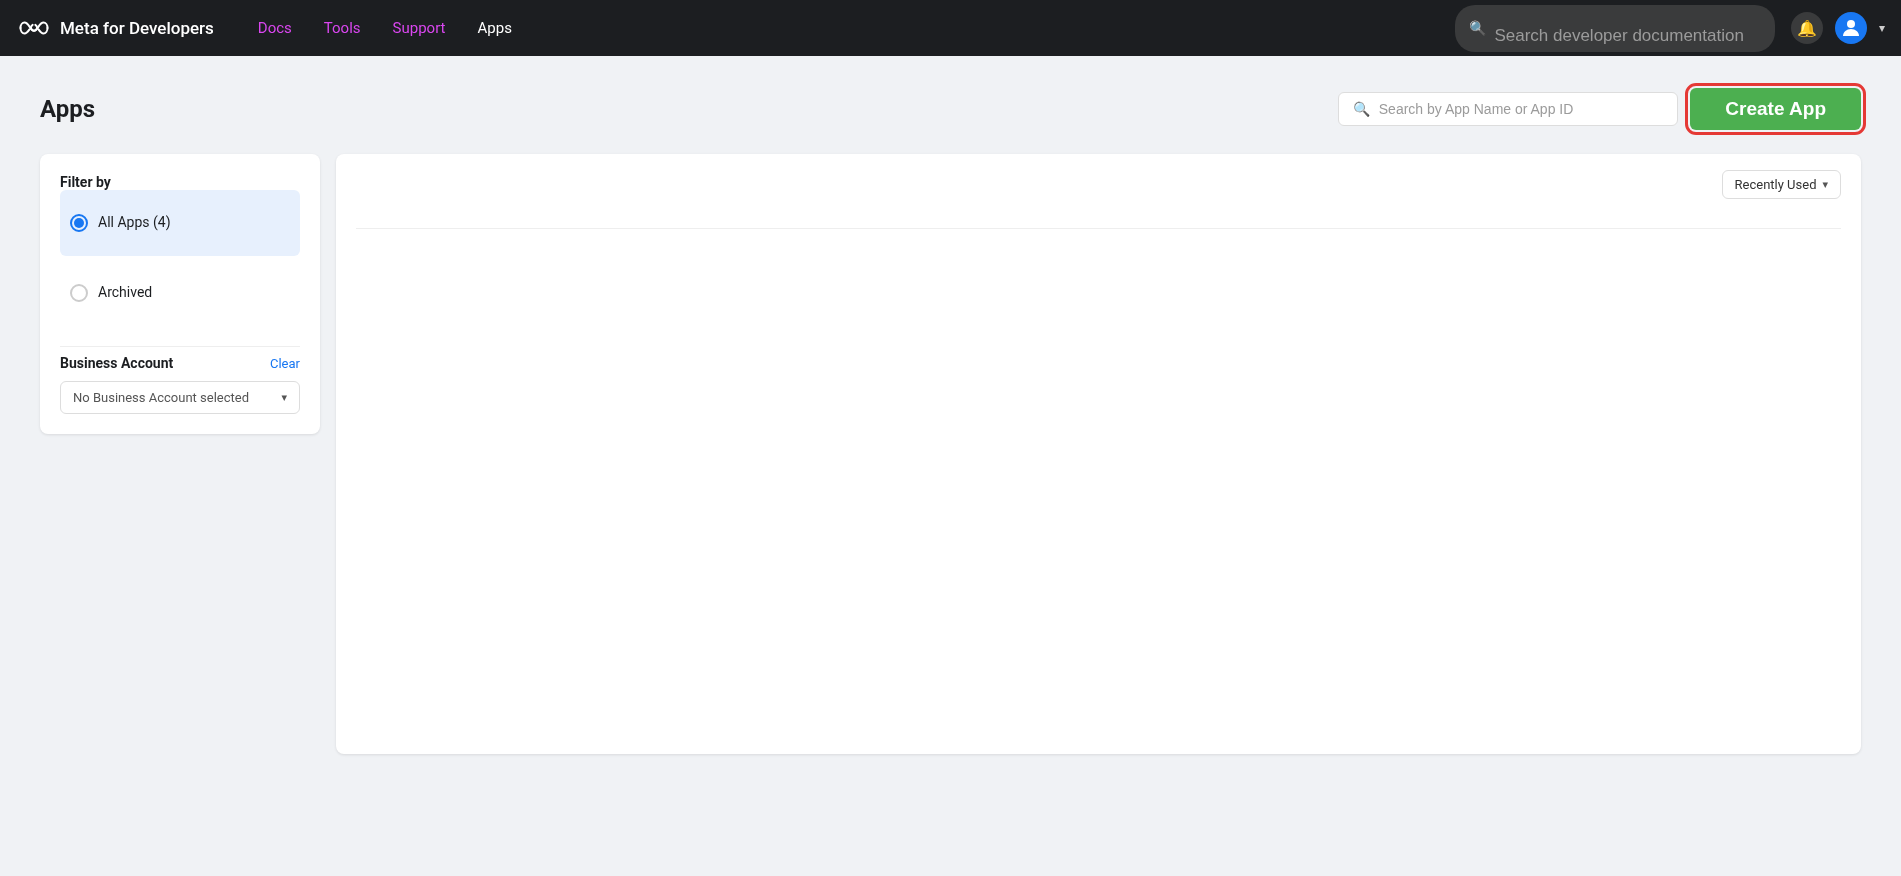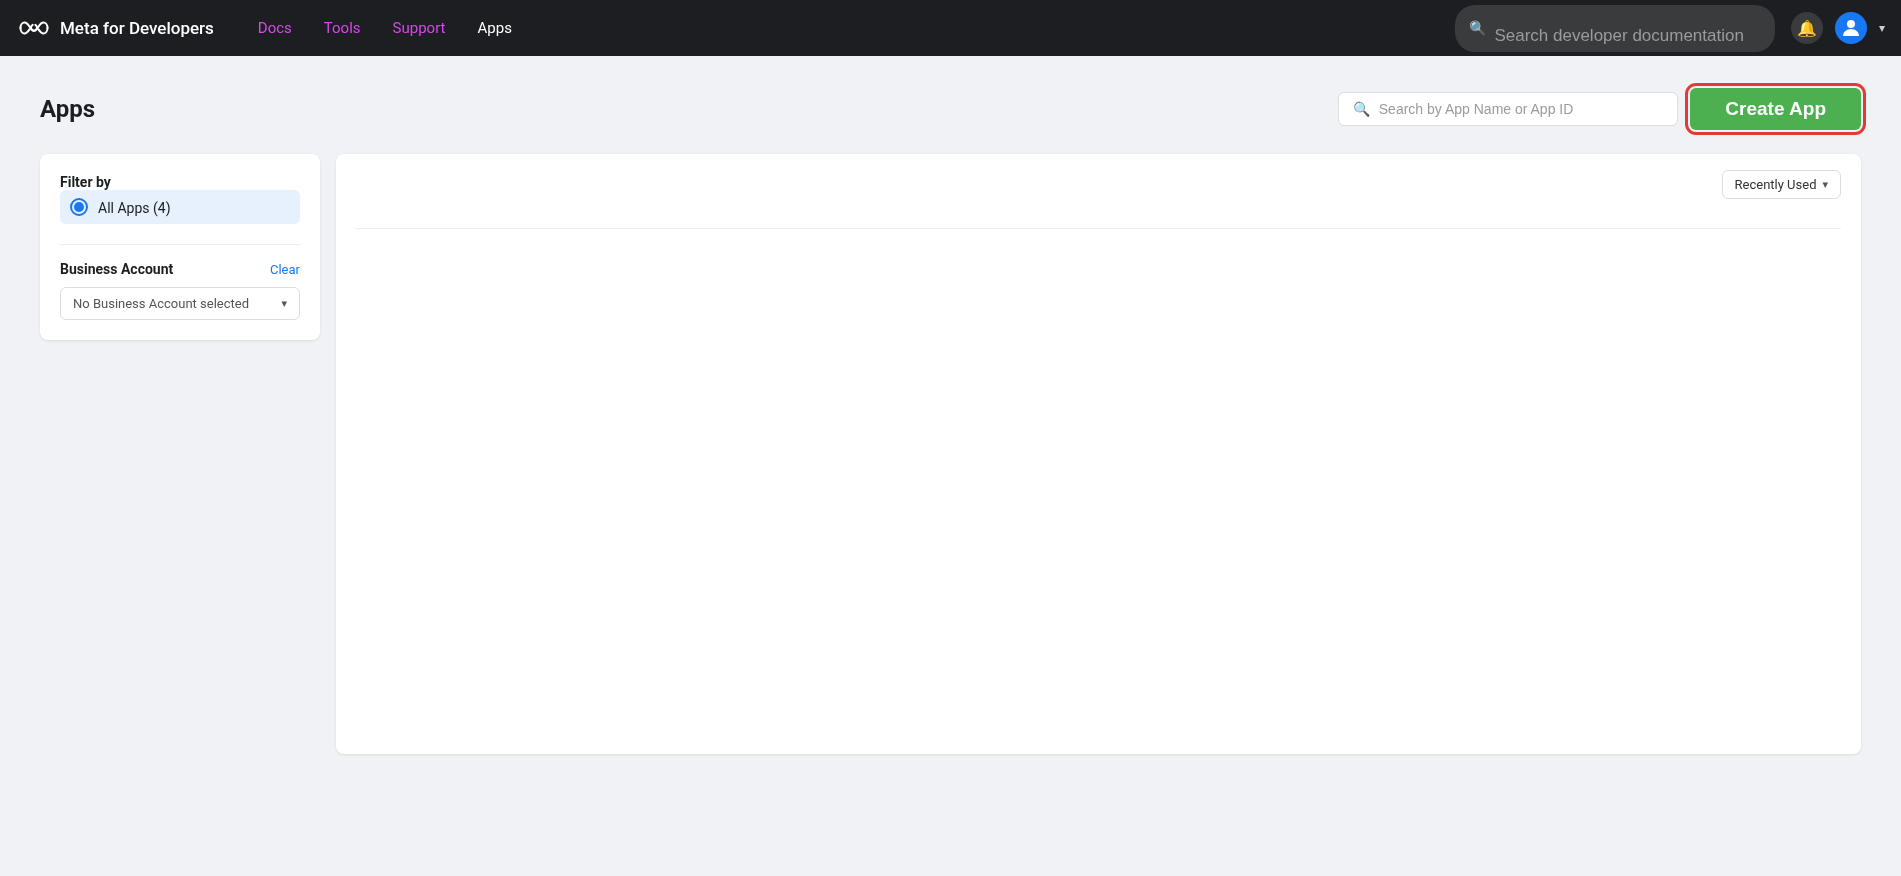--- a/index.html
+++ b/index.html
@@ -161,23 +161,23 @@
       box-shadow: 0 1px 3px rgba(0,0,0,0.1);
     }
     .filter-title {
       font-size: 14px;
       font-weight: 700;
       color: #1c1e21;
       margin-bottom: 0;
     }
     .filter-option {
       display: flex;
-      align-items: flex-end;
+      align-items: flex-start;
       gap: 10px;
-      padding: 8px 10px;
+      padding: 24px 10px;
       border-radius: 6px;
       cursor: pointer;
       margin-bottom: 4px;
     }
     .filter-option.active {
       background: #e7f0fd;
     }
     .filter-option label {
       font-size: 14px;
       color: #1c1e21;
@@ -195,21 +195,21 @@
     }
     .radio-circle.checked::after {
       content: '';
       width: 10px; height: 10px;
       background: #1877f2;
       border-radius: 50%;
     }
     .business-account-section {
       margin-top: 20px;
       border-top: 1px solid #eee;
-      padding-top: 16px;
+      padding-top: 8px;
     }
     .business-account-header {
       display: flex;
       justify-content: space-between;
       align-items: center;
       margin-bottom: 10px;
     }
     .business-account-label {
       font-size: 14px;
       font-weight: 700;
@@ -331,20 +331,24 @@
   <div class="content-area">
 
     <div class="filter-sidebar">
       <div class="filter-title">Filter by</div>
 
       <div class="filter-option active">
         <div class="radio-circle checked"></div>
         <label>All Apps (4)</label>
       </div>
 
+      <div class="filter-option">
+        <div class="radio-circle"></div>
+        <label>Archived</label>
+      </div>
 
 
       <div class="business-account-section">
         <div class="business-account-header">
           <span class="business-account-label">Business Account</span>
           <a class="clear-link">Clear</a>
         </div>
         <div class="business-account-select">
           <span>No Business Account selected</span>
           <span class="chevron">▾</span>

